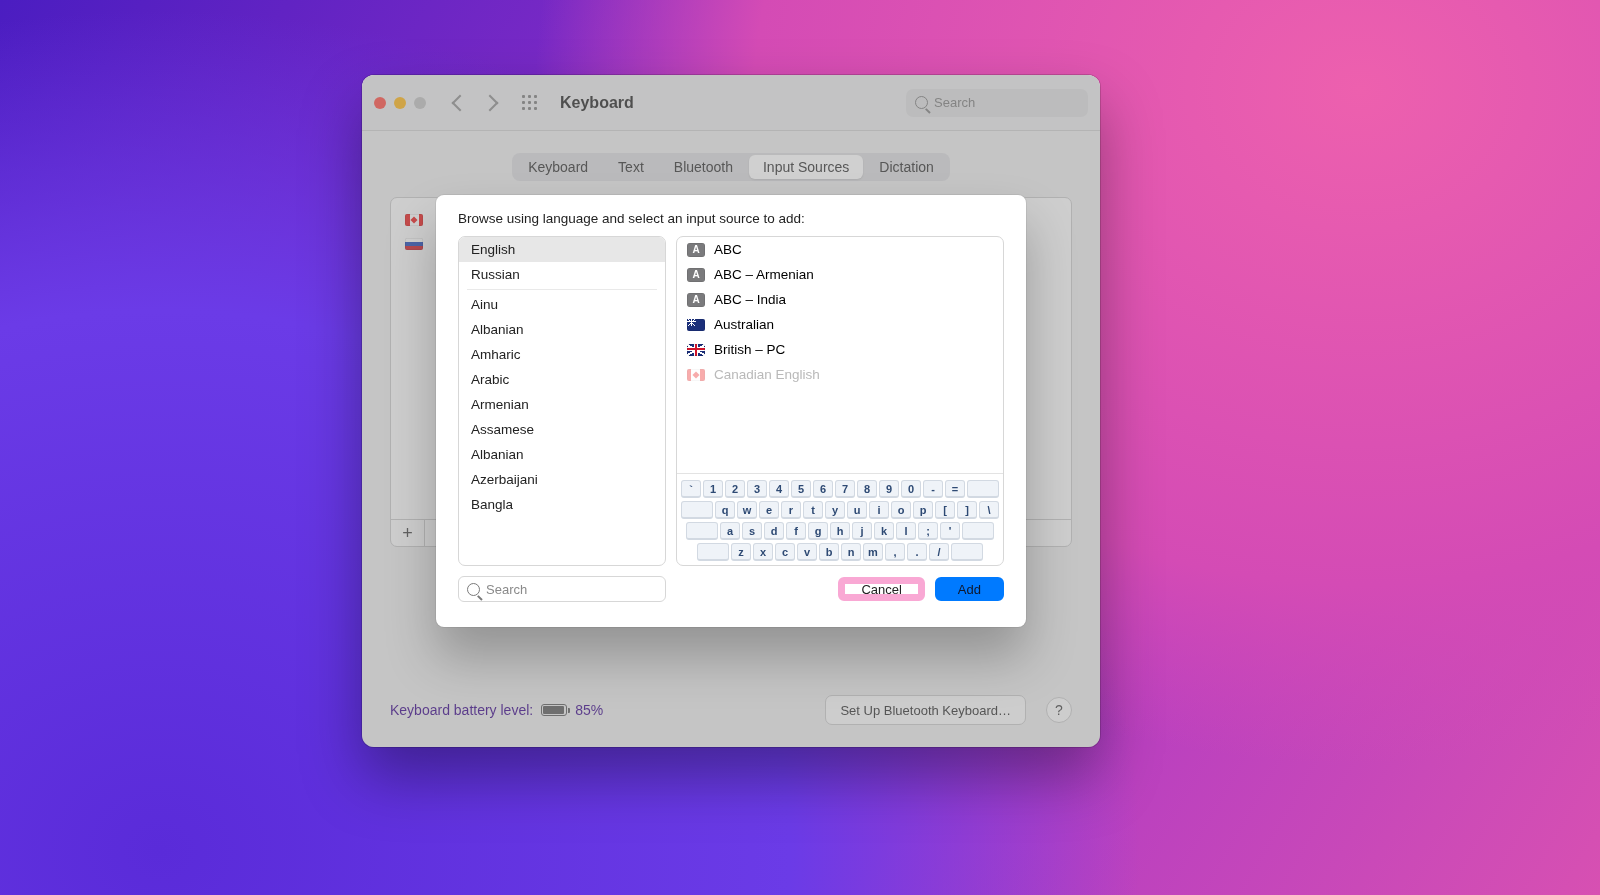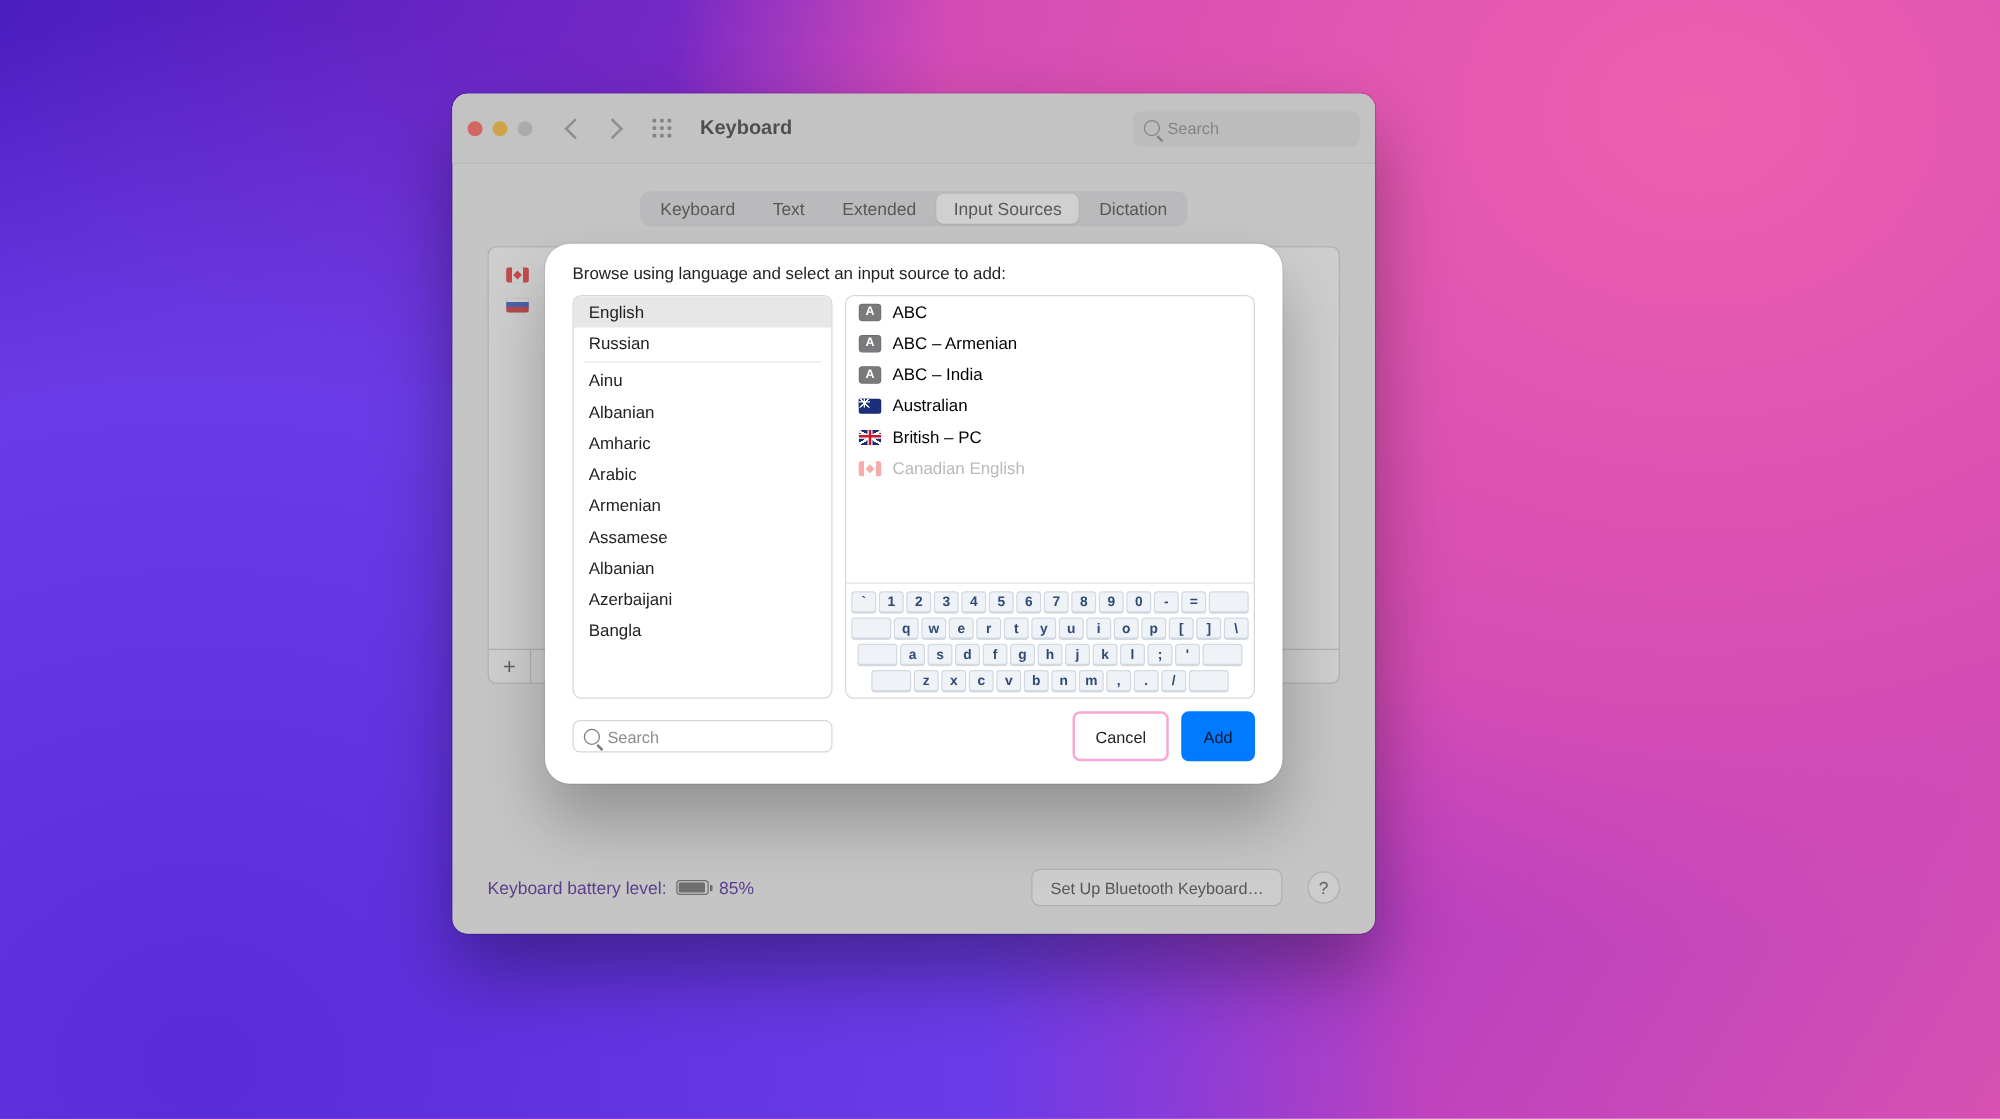--- a/index.html
+++ b/index.html
@@ -69,21 +69,21 @@
   .bat .ico{width:26px;height:12px;border:1.3px solid #6b6b6b;border-radius:3px;position:relative}
   .bat .ico::after{content:"";position:absolute;right:-4px;top:3px;width:2.5px;height:5px;background:#6b6b6b;border-radius:0 1px 1px 0}
   .bat .fill{position:absolute;left:1px;top:1px;bottom:1px;width:85%;background:#6b6b6b;border-radius:1px}
   .bigbtn{margin-left:auto;height:30px;padding:0 14px;border:1px solid var(--border);border-radius:7px;background:#fbfbfb;font-size:13px;color:#444;display:flex;align-items:center}
   .helpbtn{width:26px;height:26px;border:1px solid var(--border);border-radius:50%;display:flex;align-items:center;justify-content:center;font-size:14px;color:#555;background:#fbfbfb;margin-left:10px}
 
   
   .dim{position:absolute;inset:0;border-radius:12px;background:rgba(120,120,120,.35)}
   .sheet{
     position:absolute;left:50%;transform:translateX(-50%);top:120px;
-    width:590px;height:432px;background:#fff;border-radius:20px;
+    width:590px;height:432px;background:#fff;border-radius:8px;
     box-shadow:0 30px 50px rgba(0,0,0,.25),0 0 0 1px rgba(0,0,0,.06);
     padding:16px 22px 18px 22px;display:flex;flex-direction:column;
   }
   .sheet-title{font-size:13.5px;color:#222;margin-bottom:10px}
   .lists{display:flex;gap:10px;height:330px}
   .langbox,.srcbox{border:1px solid #d7d7d7;border-radius:7px;background:#fff;overflow:auto;scrollbar-width:none}
   .langbox{flex:0 0 208px}
   .srcbox{flex:1;display:flex;flex-direction:column}
   .lrow{padding:5px 12px;font-size:13.5px;color:#222}
   .lrow.sel{background:#e7e7e7}
@@ -92,21 +92,21 @@
   .srow{display:flex;align-items:center;gap:9px;padding:5px 10px;font-size:13.5px}
   .srow.sel{background:var(--accent);color:#fff}
   .srow.dim2{color:#b9b9b9}
   .srow.dim2 .flag{opacity:.4}
   .kbprev{border-top:1px solid #e3e3e3;padding:6px 4px 4px 4px;display:flex;flex-direction:column;gap:3px;align-items:center}
   .kbrow{display:flex;gap:2px}
   .key{background:var(--key-bg);border:1px solid var(--key-border);border-bottom-width:2px;border-radius:3px;width:20px;height:18px;font-size:11px;font-weight:600;color:var(--key-text);display:flex;align-items:center;justify-content:center}
   .key.wide{width:32px;color:transparent}
   .underrow{display:flex;align-items:center;margin-top:10px;gap:10px}
   .minisearch{flex:0 0 208px;height:26px;border:1px solid #d7d7d7;border-radius:6px;display:flex;align-items:center;gap:6px;padding:0 8px;color:#8a8a8a;font-size:13px}
-  .btn{height:40px;padding:0 16px;border:2px solid #f9a8d4;border-radius:6px;background:#fff;font-size:13px;color:#222;display:flex;align-items:center}
+  .btn{height:24px;padding:0 16px;border:7px solid #f9a8d4;border-radius:6px;background:#fff;font-size:13px;color:#222;display:flex;align-items:center}
   .btn.primary{background:var(--accent);border-color:var(--accent);color:#0f172a}
 
   
   .flag{width:18px;height:12px;border-radius:2px;flex:none;box-shadow:0 0 0 .5px rgba(0,0,0,.15) inset}
   .flag.ca{background:linear-gradient(90deg,#e33 0 25%,#fff 25% 75%,#e33 75% 100%);position:relative}
   .flag.ca::after{content:"";position:absolute;left:50%;top:50%;width:5px;height:5px;background:#e33;transform:translate(-50%,-50%) rotate(45deg)}
   .flag.ru{background:linear-gradient(#fff 0 33%,#3459c0 33% 66%,#d6303a 66% 100%)}
   .flag.aicon{background:#7a7a7c;color:#fff;font-size:10px;font-weight:600;display:flex;align-items:center;justify-content:center;height:14px;width:18px;border-radius:3px}
   .flag.au{background:#1b2f7a;position:relative}
   .flag.au::before{content:"";position:absolute;left:0;top:0;width:9px;height:7px;background:
@@ -160,21 +160,21 @@
     <div class="search">
       <span class="mag"></span>
       <span>Search</span>
     </div>
   </div>
 
   <div class="tabs">
     <div class="seg">
       <div class="tab">Keyboard</div>
       <div class="tab">Text</div>
-      <div class="tab">Extended</div>
+      <div class="tab">Bluetooth</div>
       <div class="tab sel">Input Sources</div>
       <div class="tab">Dictation</div>
     </div>
   </div>
 
   <div class="body">
     <div class="srcpanel">
       <div class="srclist">
         <div class="srcrow">
           <span class="flag ca"></span>

